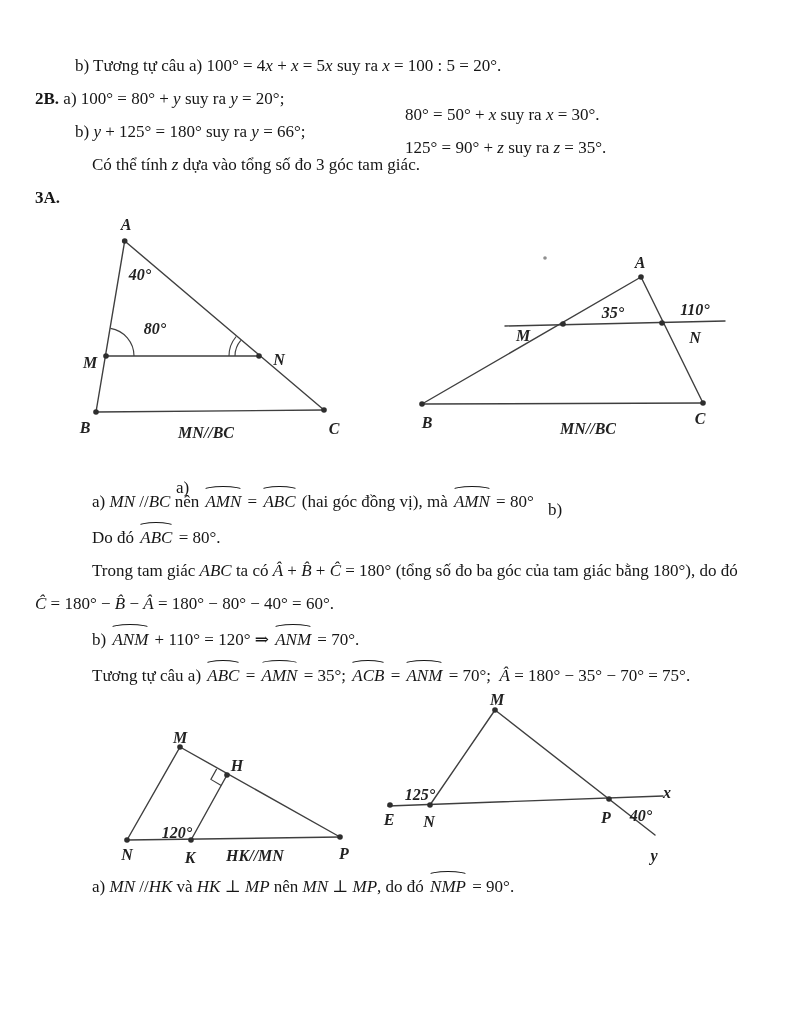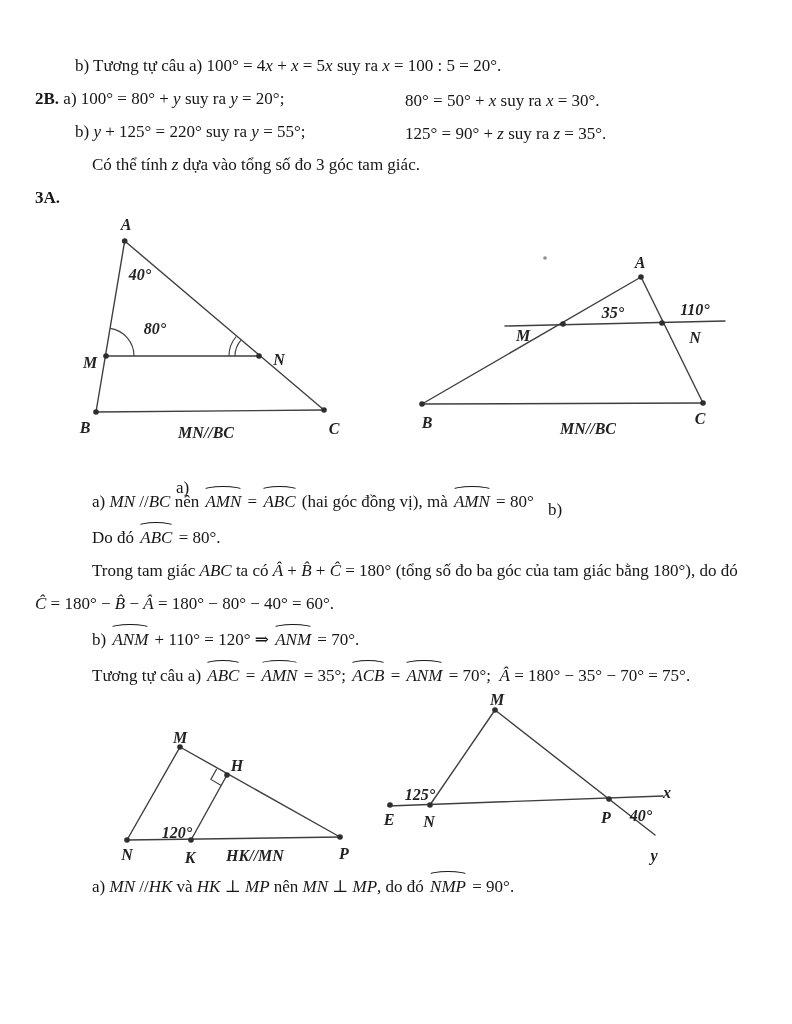--- a/index.html
+++ b/index.html
@@ -9,21 +9,21 @@
   .tline{position:relative;font-size:17px;line-height:22px;margin:0 0 11px 0;white-space:pre;}
   .ind0{padding-left:35px}
   .ind1{padding-left:92px}
   .ind2{padding-left:75px}
   .bold{font-weight:bold;}
   .math{font-style:normal;}
   .var{font-style:italic;}
   .arc{font-style:italic;position:relative;display:inline-block;padding:3px 2px 0 2px;}
   .arc::before{content:"";position:absolute;left:0;top:-2px;width:100%;height:8px;box-sizing:border-box;
                border:1.3px solid transparent;border-top-color:#161616;border-radius:50%;}
-  .col2{position:absolute;left:405px;top:2px;}
+  .col2{position:absolute;left:405px;top:16px;}
   .figblock{position:relative;}
   .figblockA{height:235px;}
   .figblockB{height:175px;}
   .figblock svg{position:absolute;overflow:visible;}
   .svgA{left:60px;top:-10px;}
   .svgB{left:390px;top:20px;}
   .svgC{left:100px;top:21px;}
   .svgD{left:380px;top:-6px;}
   svg line{stroke:#3f3f3f;stroke-width:1.4;stroke-linecap:round;}
   svg path{stroke:#3f3f3f;stroke-width:1.15;fill:none;}
@@ -36,21 +36,21 @@
   .capb{position:absolute;left:548px;}
 </style>
 </head>
 <body>
 
 <div class="page">
 
   <div>
       <div class="tline ind2"><span>b) Tương tự câu a) </span><span class="math">100° = 4</span><span class="var">x</span><span class="math"> + </span><span class="var">x</span><span class="math"> = 5</span><span class="var">x</span><span> suy ra </span><span class="var">x</span><span class="math"> = 100 : 5 = 20°.</span></div>
       <div class="tline ind0"><span class="bold">2B. </span><span>a) </span><span class="math">100° = 80° + </span><span class="var">y</span><span> suy ra </span><span class="var">y</span><span class="math"> = 20°;</span><span class="col2"><span class="math">80° = 50° + </span><span class="var">x</span><span> suy ra </span><span class="var">x</span><span class="math"> = 30°.</span></span></div>
-      <div class="tline ind2"><span>b) </span><span class="var">y</span><span class="math"> + 125° = 220°</span><span> suy ra </span><span class="var">y</span><span class="math"> = 55°;</span><span class="col2"><span class="math">125° = 90° + </span><span class="var">z</span><span> suy ra </span><span class="var">z</span><span class="math"> = 35°.</span></span></div>
+      <div class="tline ind2"><span>b) </span><span class="var">y</span><span class="math"> + 125° = 180°</span><span> suy ra </span><span class="var">y</span><span class="math"> = 66°;</span><span class="col2"><span class="math">125° = 90° + </span><span class="var">z</span><span> suy ra </span><span class="var">z</span><span class="math"> = 35°.</span></span></div>
       <div class="tline ind1"><span>Có thể tính </span><span class="var">z</span><span> dựa vào tổng số đo 3 góc tam giác.</span></div>
       <div class="tline ind0"><span class="bold">3A.</span></div>
     </div>
 
   <div class="figblock figblockA">
     <svg class="svgA" width="310" height="245">
         <line x1="64.7" y1="31" x2="36" y2="202"></line>
         <line x1="64.7" y1="31" x2="264" y2="200"></line>
         <line x1="46" y1="146" x2="199" y2="146"></line>
         <line x1="36" y1="202" x2="264" y2="200"></line>

